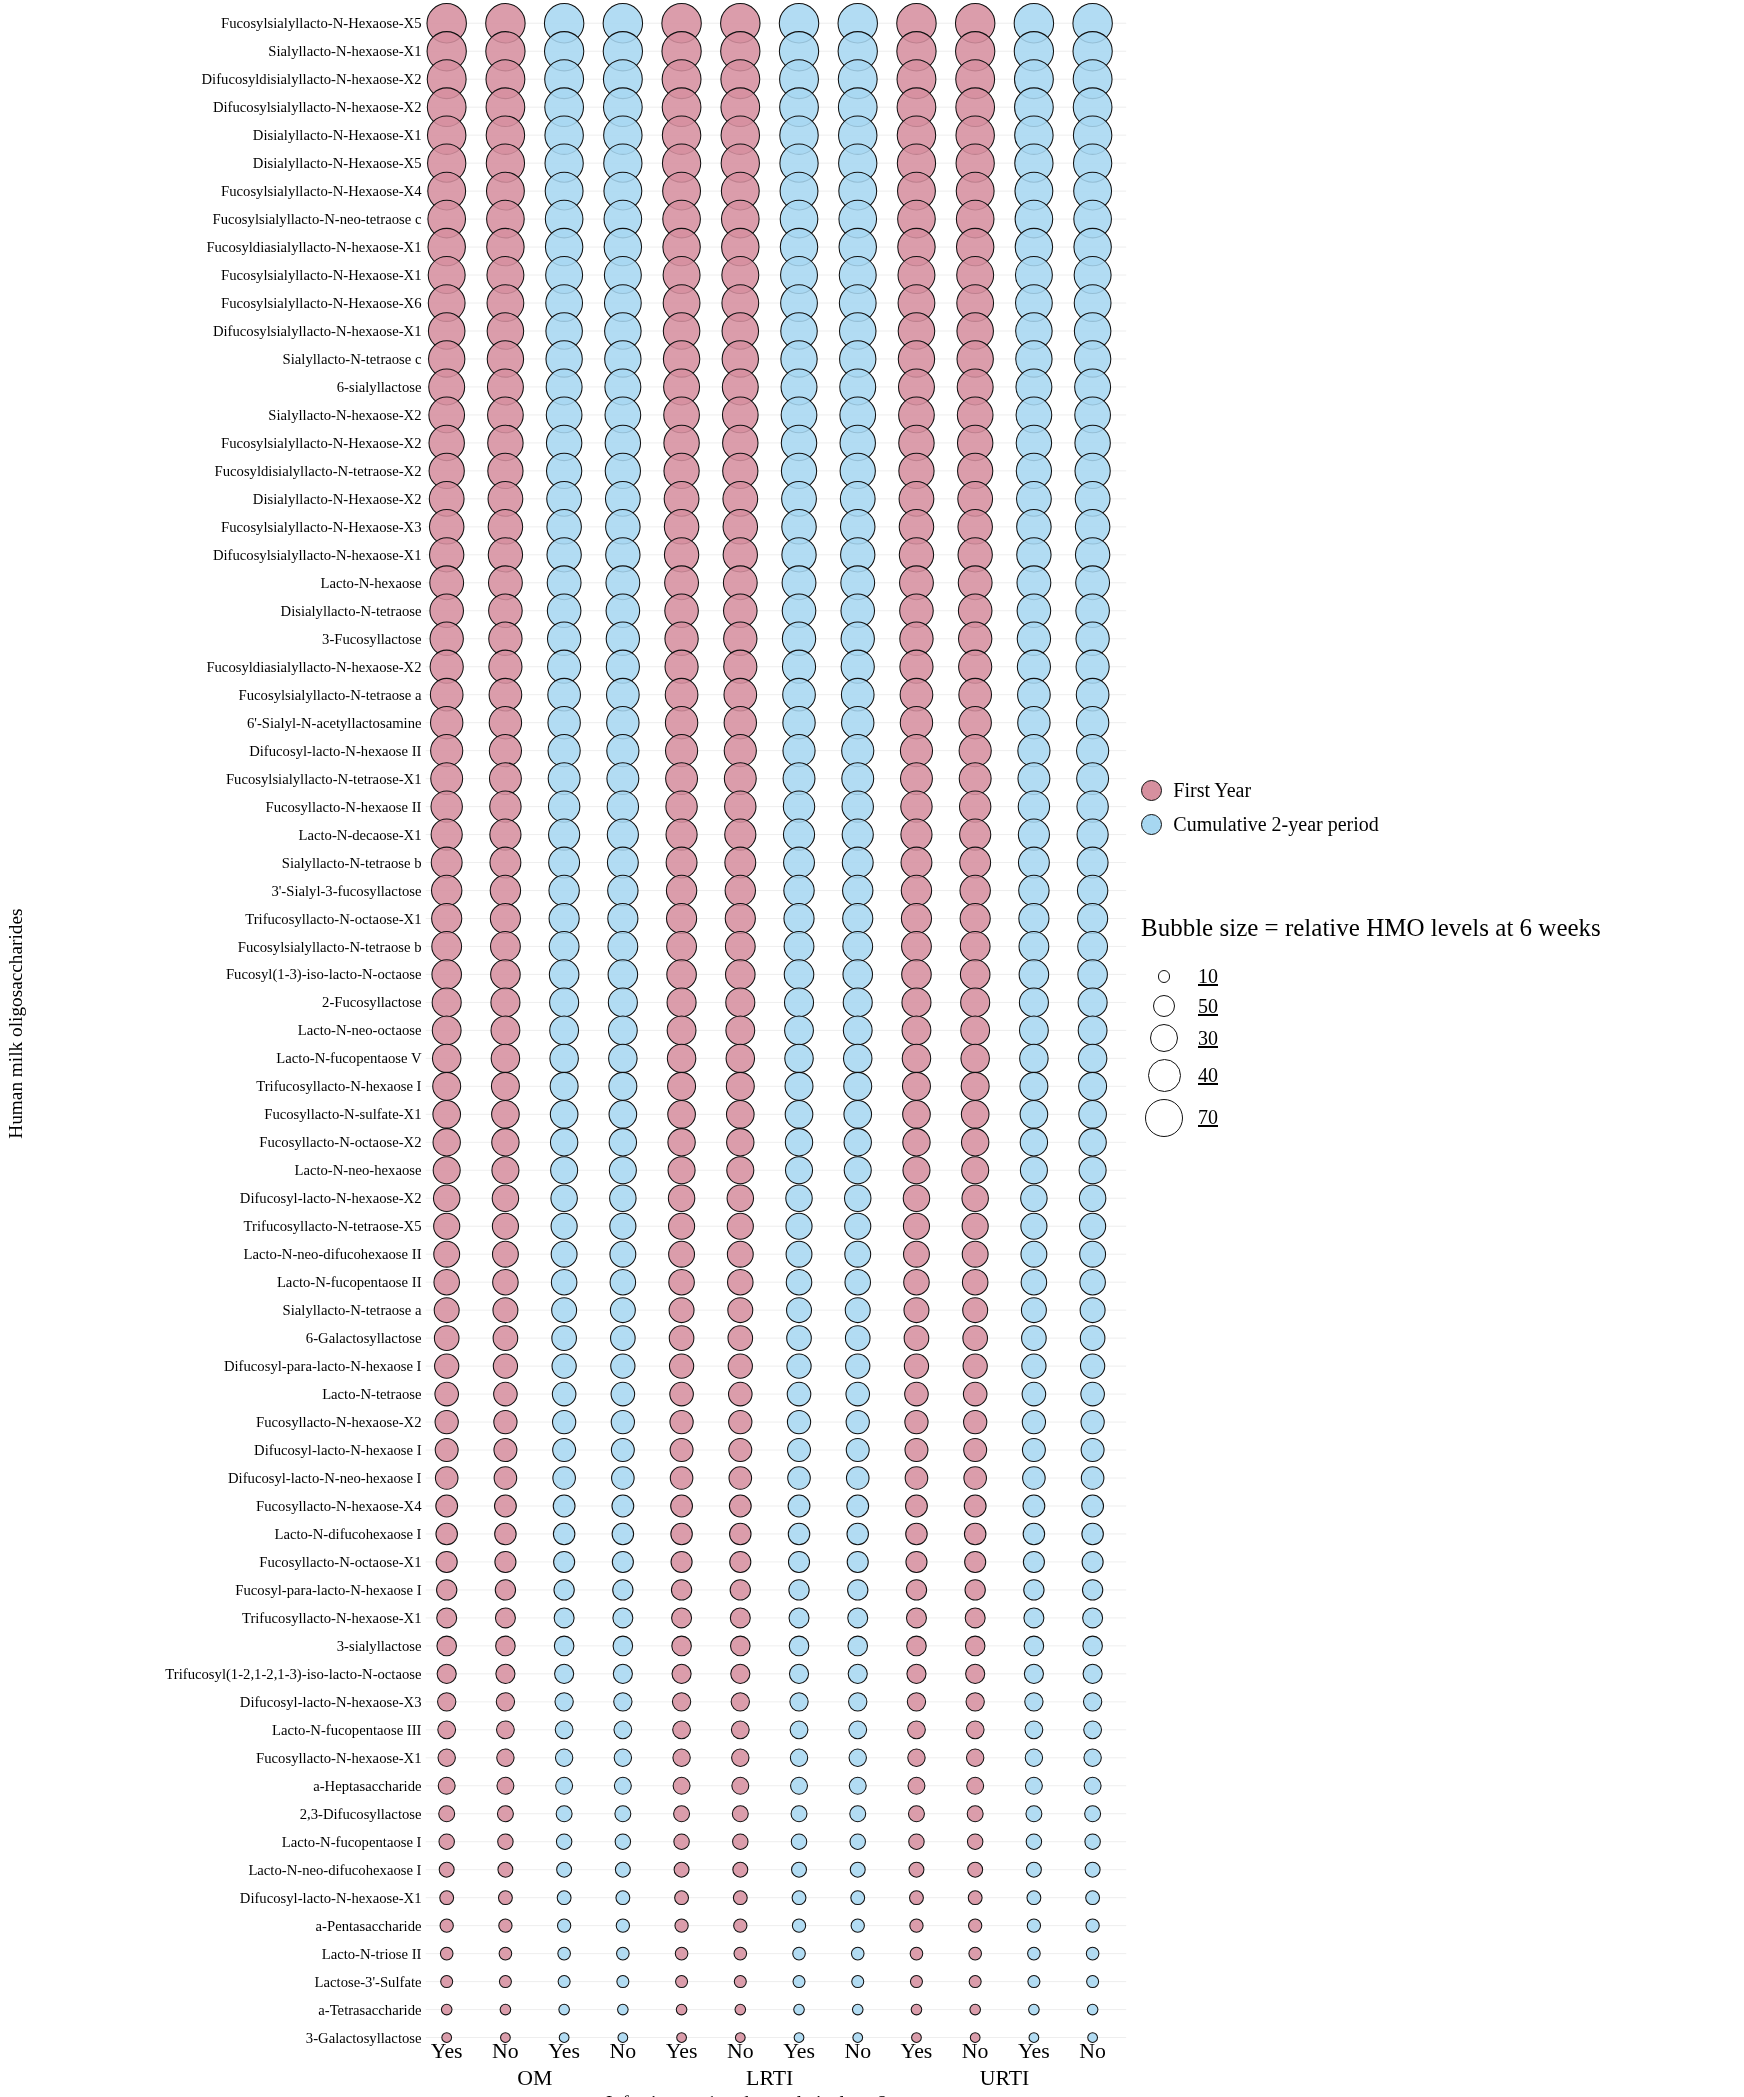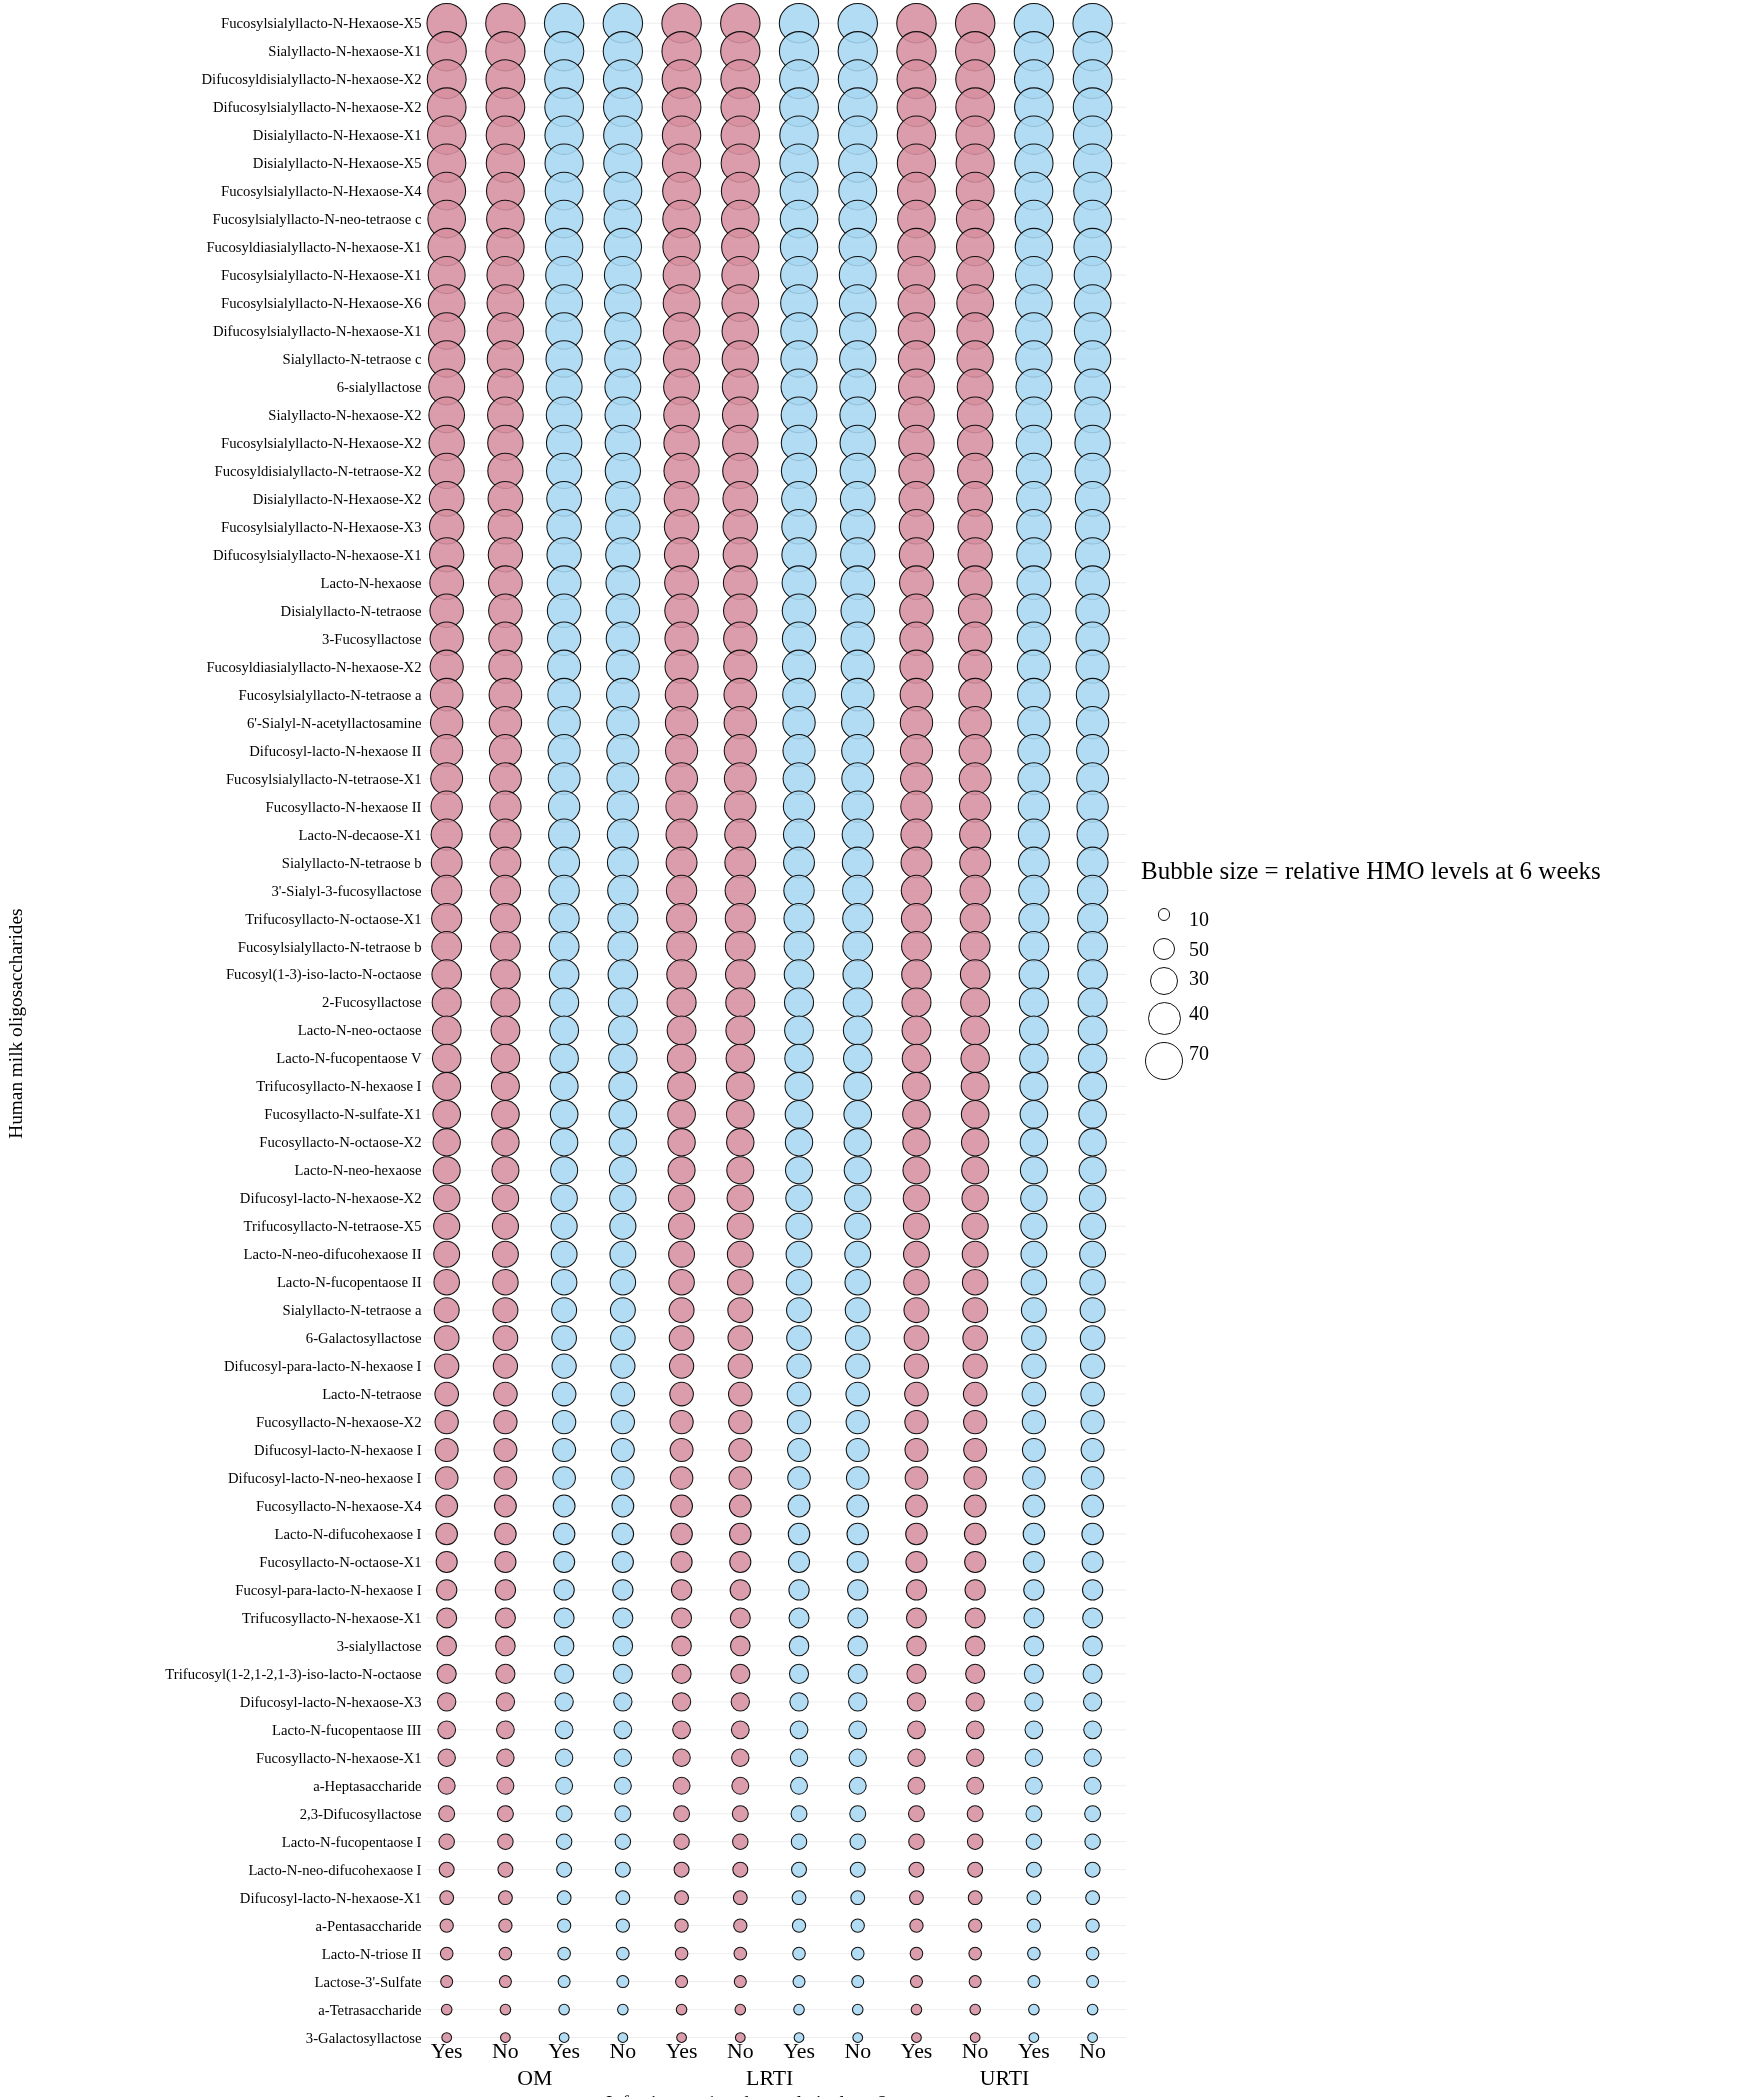--- a/index.html
+++ b/index.html
@@ -41,23 +41,24 @@
   }
   .legend-label { font-size: 20px; }
   .size-title {
     font-size: 25px;
     margin-top: 78px;
     margin-bottom: 23px;
     white-space: nowrap;
   }
   .size-item {
     display: flex;
-    align-items: flex-start;
-    gap: 2px;
+    align-items: center;
+    gap: 11px;
     margin-bottom: 6.7px;
+    text-decoration: underline;
   }
   .circle-slot {
     width: 46px;
     display: flex;
     align-items: center;
     justify-content: center;
     flex: 0 0 auto;
   }
   .size-circle {
     border-radius: 50%;
@@ -1118,20 +1119,30 @@
     <g id="x-groups">
         <text x="1275" y="4970" class="group-label" text-anchor="middle">OM</text>
         <text x="1835" y="4970" class="group-label" text-anchor="middle">LRTI</text>
         <text x="2395" y="4970" class="group-label" text-anchor="middle">URTI</text>
       </g>
     <text class="axis-title" transform="translate(52 2440) rotate(-90)" text-anchor="middle">Human milk oligosaccharides</text>
     <text class="axis-title" x="1835" y="5028" text-anchor="middle">Infections at 1 and cumulatively at 2 years</text>
   </svg>
 
   <div class="legend">
+    <div id="color-legend">
+        <div class="legend-item">
+          <span class="swatch" style="background: rgb(214, 144, 159);"></span>
+          <span class="legend-label">First Year</span>
+        </div>
+        <div class="legend-item">
+          <span class="swatch" style="background: rgb(167, 215, 241);"></span>
+          <span class="legend-label">Cumulative 2-year period</span>
+        </div>
+      </div>
     <div class="size-title">Bubble size = relative HMO levels at 6 weeks</div>
     <div id="size-legend">
         <div class="size-item">
           <div class="circle-slot">
             <span class="size-circle" style="width: 12.6px; height: 12.6px;"></span>
           </div>
           <span class="size-label">10</span>
         </div>
         <div class="size-item">
           <div class="circle-slot">

